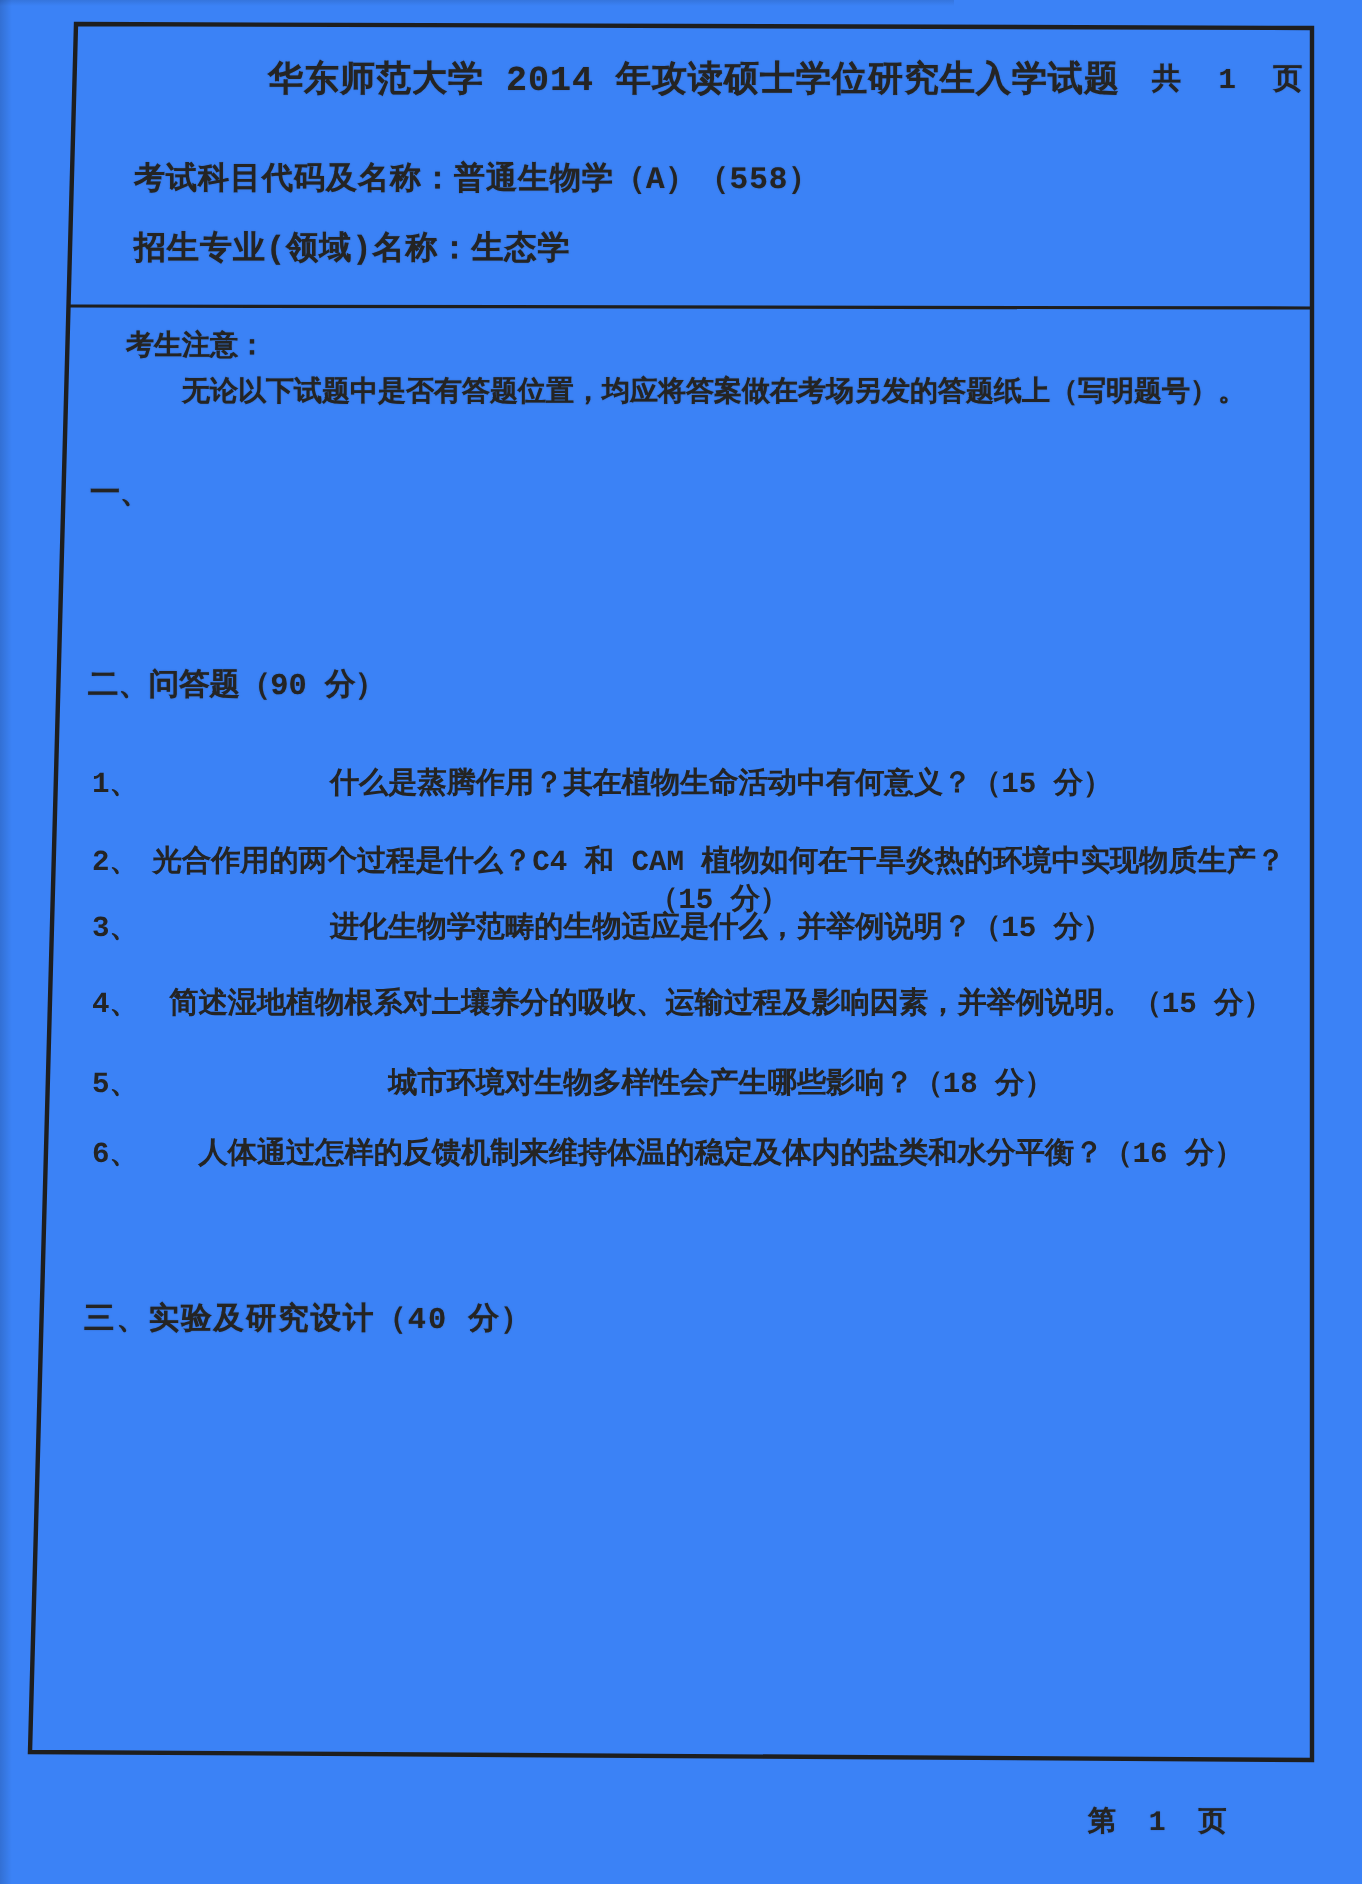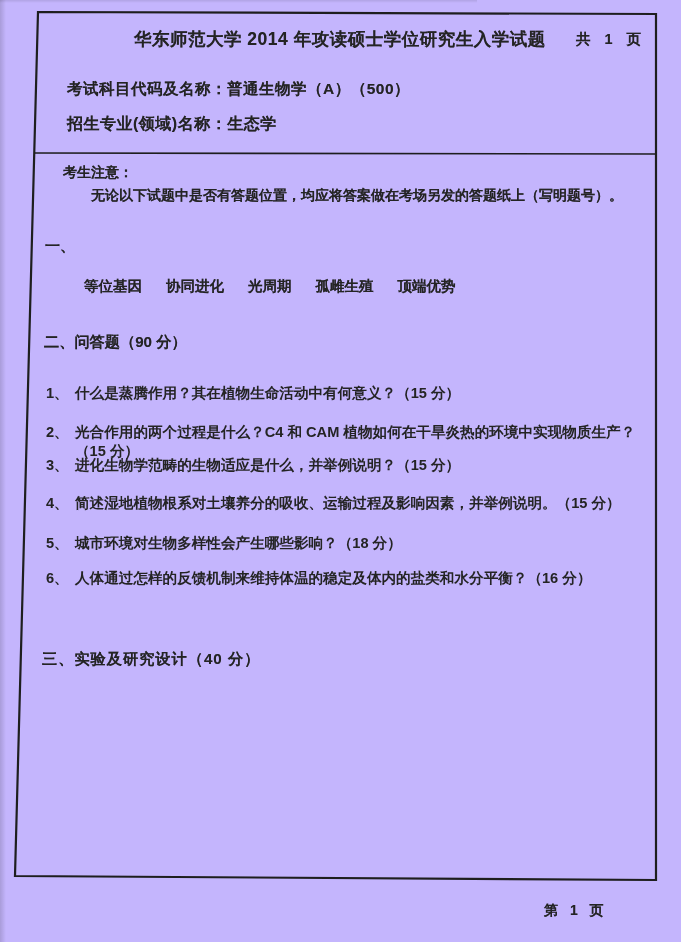--- a/index.html
+++ b/index.html
@@ -4,23 +4,23 @@
 <style>
   html, body {
     margin: 0;
     padding: 0;
     background: #e8e8e8;
   }
   .page {
     position: relative;
     width: 681px;
     height: 942px;
-    background: #c4b5fd;
+    background: #3b82f6;
     overflow: hidden;
-    font-family: Liberation Sans, sans-serif;
+    font-family: Liberation Mono, monospace;
     color: #242424;
   }
   .frame-svg {
     position: absolute;
     top: 0; left: 0;
     width: 681px; height: 942px;
     pointer-events: none;
   }
   .blk {
     position: absolute;
@@ -84,21 +84,21 @@
     position: absolute;
     left: 46px;
     width: 600px;
     display: flex;
     font-size: 14.6px;
     font-weight: 600;
     line-height: 19px;
     white-space: normal;
   }
   .question .q-num { flex: 0 0 29px; }
-  .question .q-text { flex: 1; }
+  .question .q-text { flex: 1; text-align: center; }
   .q1 { top: 384px; }
   .q2 { top: 423px; width: 598px; }
   .q3 { top: 456px; }
   .q4 { top: 494px; }
   .q5 { top: 534px; }
   .q6 { top: 569px; }
   .sec3-heading {
     left: 42px; top: 649px;
     font-size: 15.2px;
     font-weight: 700;
@@ -144,37 +144,30 @@
   <div class="scan-edge-top"></div>
 
   <svg class="frame-svg" viewBox="0 0 681 942">
     <polygon points="38,12 656,14 656,880 15,876" fill="none" stroke="#1e1e1e" stroke-width="2.2"></polygon>
     <line x1="34" y1="153" x2="656" y2="154" stroke="#1e1e1e" stroke-width="1.6"></line>
   </svg>
 
   <div class="blk doc-title">华东师范大学 2014 年攻读硕士学位研究生入学试题</div>
   <div class="blk pages-total">共 1 页</div>
 
-  <div class="blk subject-line">考试科目代码及名称：普通生物学（A）（500）</div>
+  <div class="blk subject-line">考试科目代码及名称：普通生物学（A）（558）</div>
   <div class="blk major-line">招生专业(领域)名称：生态学</div>
 
   <div class="blk notice-label">考生注意：</div>
   <div class="blk notice-text">无论以下试题中是否有答题位置，均应将答案做在考场另发的答题纸上（写明题号）。</div>
 
   <div class="blk sec1-heading">
     <span class="sec-num">一、</span>
   </div>
 
-  <div class="blk terms-row">
-    <span>等位基因</span>
-    <span>协同进化</span>
-    <span>光周期</span>
-    <span>孤雌生殖</span>
-    <span>顶端优势</span>
-  </div>
 
   <div class="blk sec2-heading">二、问答题（90 分）</div>
 
   <div class="question q1">
     <span class="q-num">1、</span>
     <span class="q-text">什么是蒸腾作用？其在植物生命活动中有何意义？（15 分）</span>
   </div>
   <div class="question q2">
     <span class="q-num">2、</span>
     <span class="q-text">光合作用的两个过程是什么？C4 和 CAM 植物如何在干旱炎热的环境中实现物质生产？（15 分）</span>

